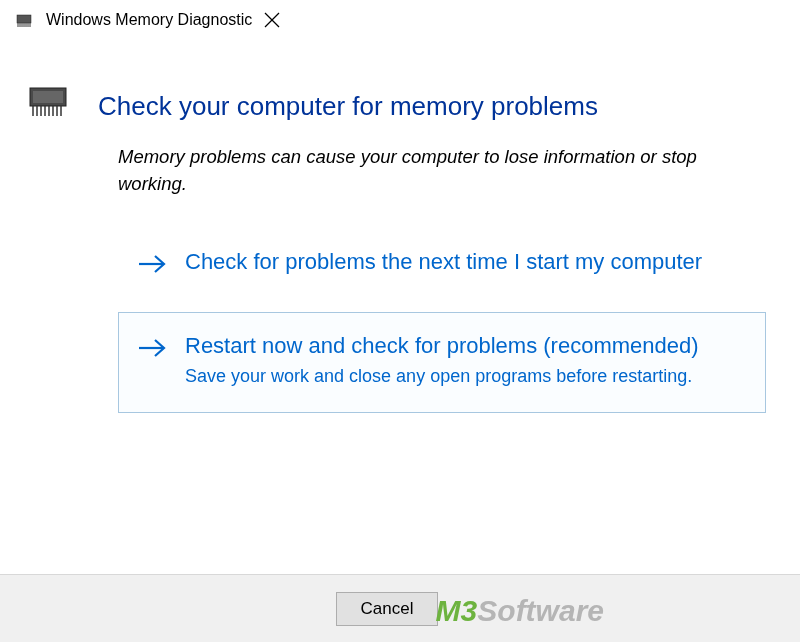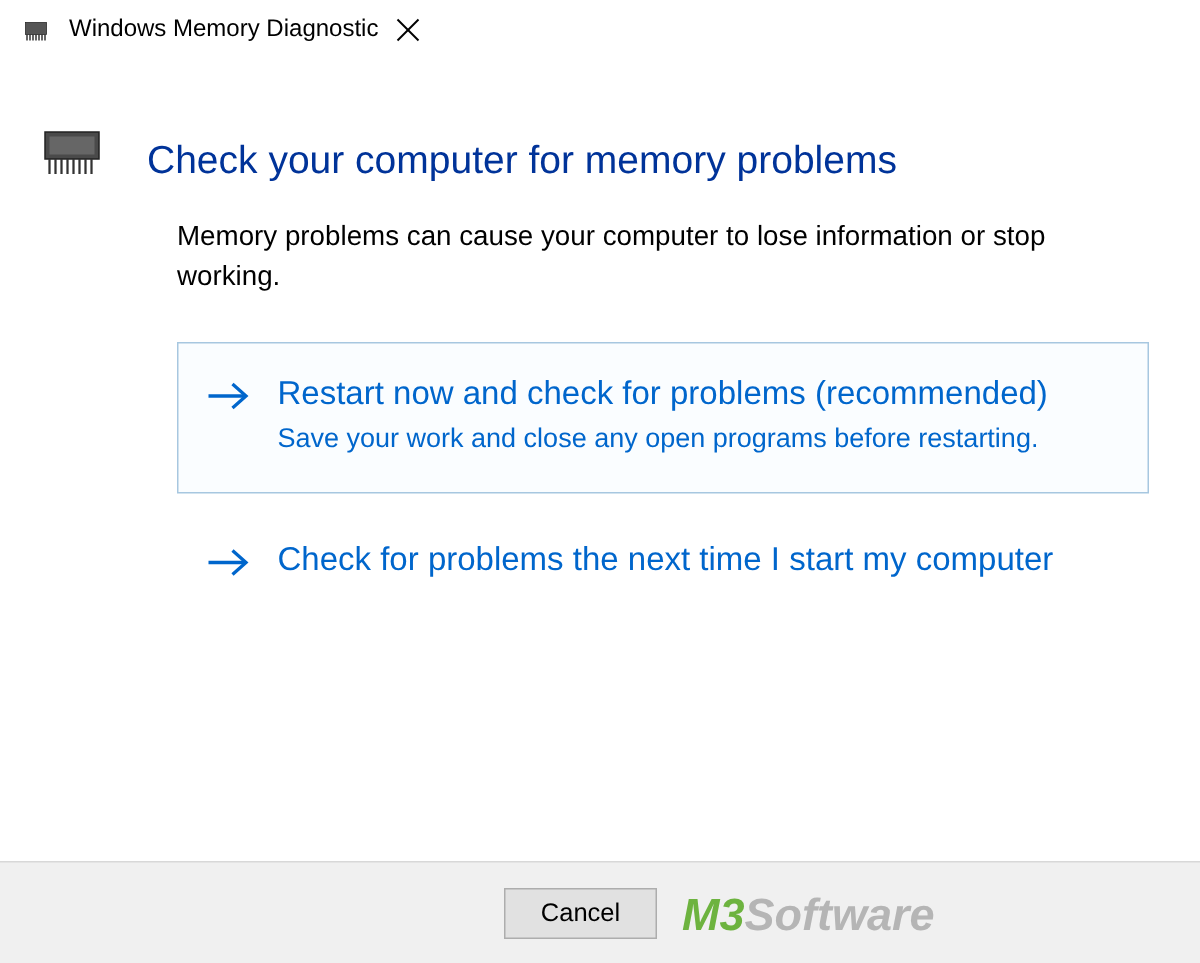--- a/index.html
+++ b/index.html
@@ -65,20 +65,21 @@
       color: #003399;
       font-weight: 400;
       line-height: 1.3;
     }
     .subtext {
       font-size: 18.5px;
       color: #000;
       margin-top: 20px;
       margin-left: 98px;
       line-height: 1.45;
+      font-style: italic;
     }
     .options {
       margin-top: 30px;
       margin-left: 98px;
       margin-right: 0;
     }
     .option {
       display: flex;
       align-items: flex-start;
       gap: 18px;
@@ -129,21 +130,21 @@
       border: 1px solid #adadad;
       padding: 6px 24px;
       font-size: 17px;
       font-family: inherit;
       cursor: pointer;
       color: #000;
     }
     .watermark {
       position: absolute;
       bottom: 14px;
-      right: 177px;
+      right: 196px;
       font-size: 30px;
       font-weight: 700;
       font-style: italic;
       pointer-events: none;
     }
     .watermark .m3 {
       color: #6db33f;
     }
     .watermark .sw {
       color: #b5b5b5;
@@ -191,44 +192,44 @@
         <line x1="31" y1="26" x2="31" y2="36" stroke="#333" stroke-width="1.5"></line>
         <line x1="35" y1="26" x2="35" y2="36" stroke="#333" stroke-width="1.5"></line>
       </svg>
     </div>
     <h1 class="heading">Check your computer for memory problems</h1>
   </div>
 
   <p class="subtext">Memory problems can cause your computer to lose information or stop working.</p>
 
   <div class="options">
+    <div class="option">
+      <span class="arrow-icon">
+        <svg width="30" height="22" viewBox="0 0 30 22">
+          <line x1="2" y1="11" x2="26" y2="11" stroke="#0066cc" stroke-width="2.2"></line>
+          <polyline points="18,3 27,11 18,19" fill="none" stroke="#0066cc" stroke-width="2.2"></polyline>
+        </svg>
+      </span>
+      <div class="option-text">
+        <div class="option-title">Check for problems the next time I start my computer</div>
+      </div>
+    </div>
+
     <div class="option highlighted">
       <span class="arrow-icon">
         <svg width="30" height="22" viewBox="0 0 30 22">
           <line x1="2" y1="11" x2="26" y2="11" stroke="#0066cc" stroke-width="2.2"></line>
           <polyline points="18,3 27,11 18,19" fill="none" stroke="#0066cc" stroke-width="2.2"></polyline>
         </svg>
       </span>
       <div class="option-text">
         <div class="option-title">Restart now and check for problems (recommended)</div>
         <div class="option-desc">Save your work and close any open programs before restarting.</div>
       </div>
     </div>
-
-    <div class="option">
-      <span class="arrow-icon">
-        <svg width="30" height="22" viewBox="0 0 30 22">
-          <line x1="2" y1="11" x2="26" y2="11" stroke="#0066cc" stroke-width="2.2"></line>
-          <polyline points="18,3 27,11 18,19" fill="none" stroke="#0066cc" stroke-width="2.2"></polyline>
-        </svg>
-      </span>
-      <div class="option-text">
-        <div class="option-title">Check for problems the next time I start my computer</div>
-      </div>
-    </div>
   </div>
 </div>
 
 <div class="footer">
   <button class="cancel-btn">Cancel</button>
 </div>
 
 <div class="watermark">
   <span class="m3">M3</span><span class="sw">Software</span>
 </div>

